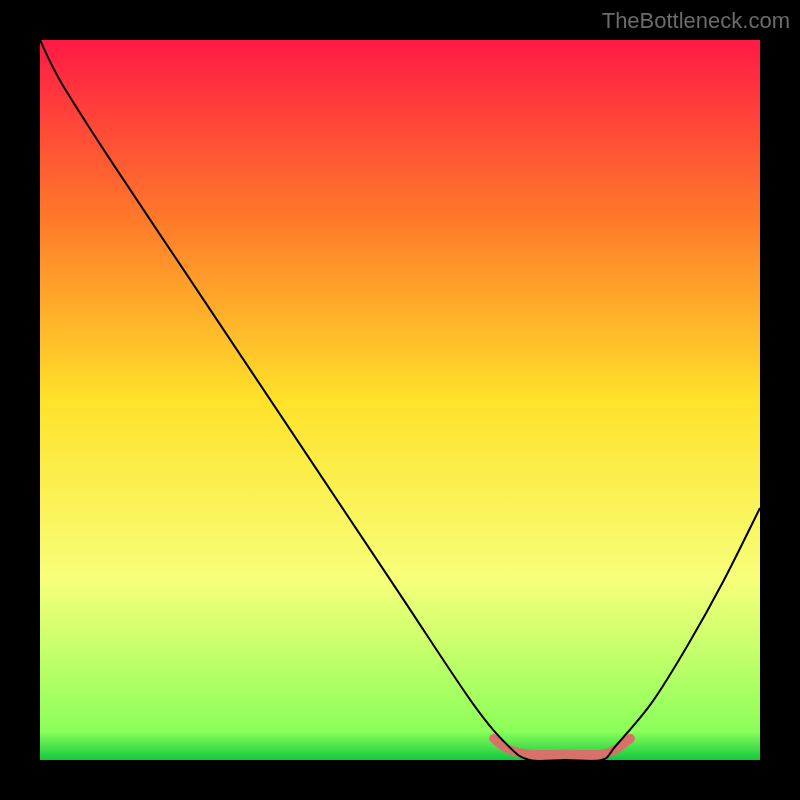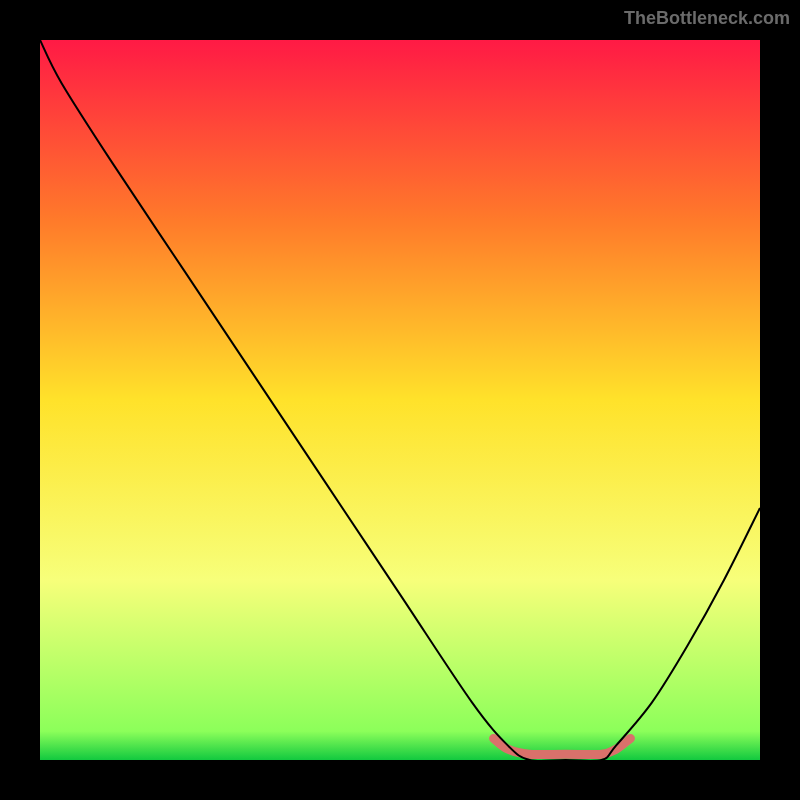--- a/index.html
+++ b/index.html
@@ -9,22 +9,22 @@
     width: 800px;
     height: 800px;
     position: relative;
     font-family: Arial, sans-serif;
   }
   .attribution {
     position: absolute;
     top: 8px;
     right: 10px;
     color: #6b6b6b;
-    font-size: 18px;
-    font-weight: bold;
+    font-size: 22px;
+    font-weight: normal;
     z-index: 10;
   }
   .plot-area {
     position: absolute;
     left: 40px;
     top: 40px;
     width: 720px;
     height: 720px;
   }
   .plot-area svg {

